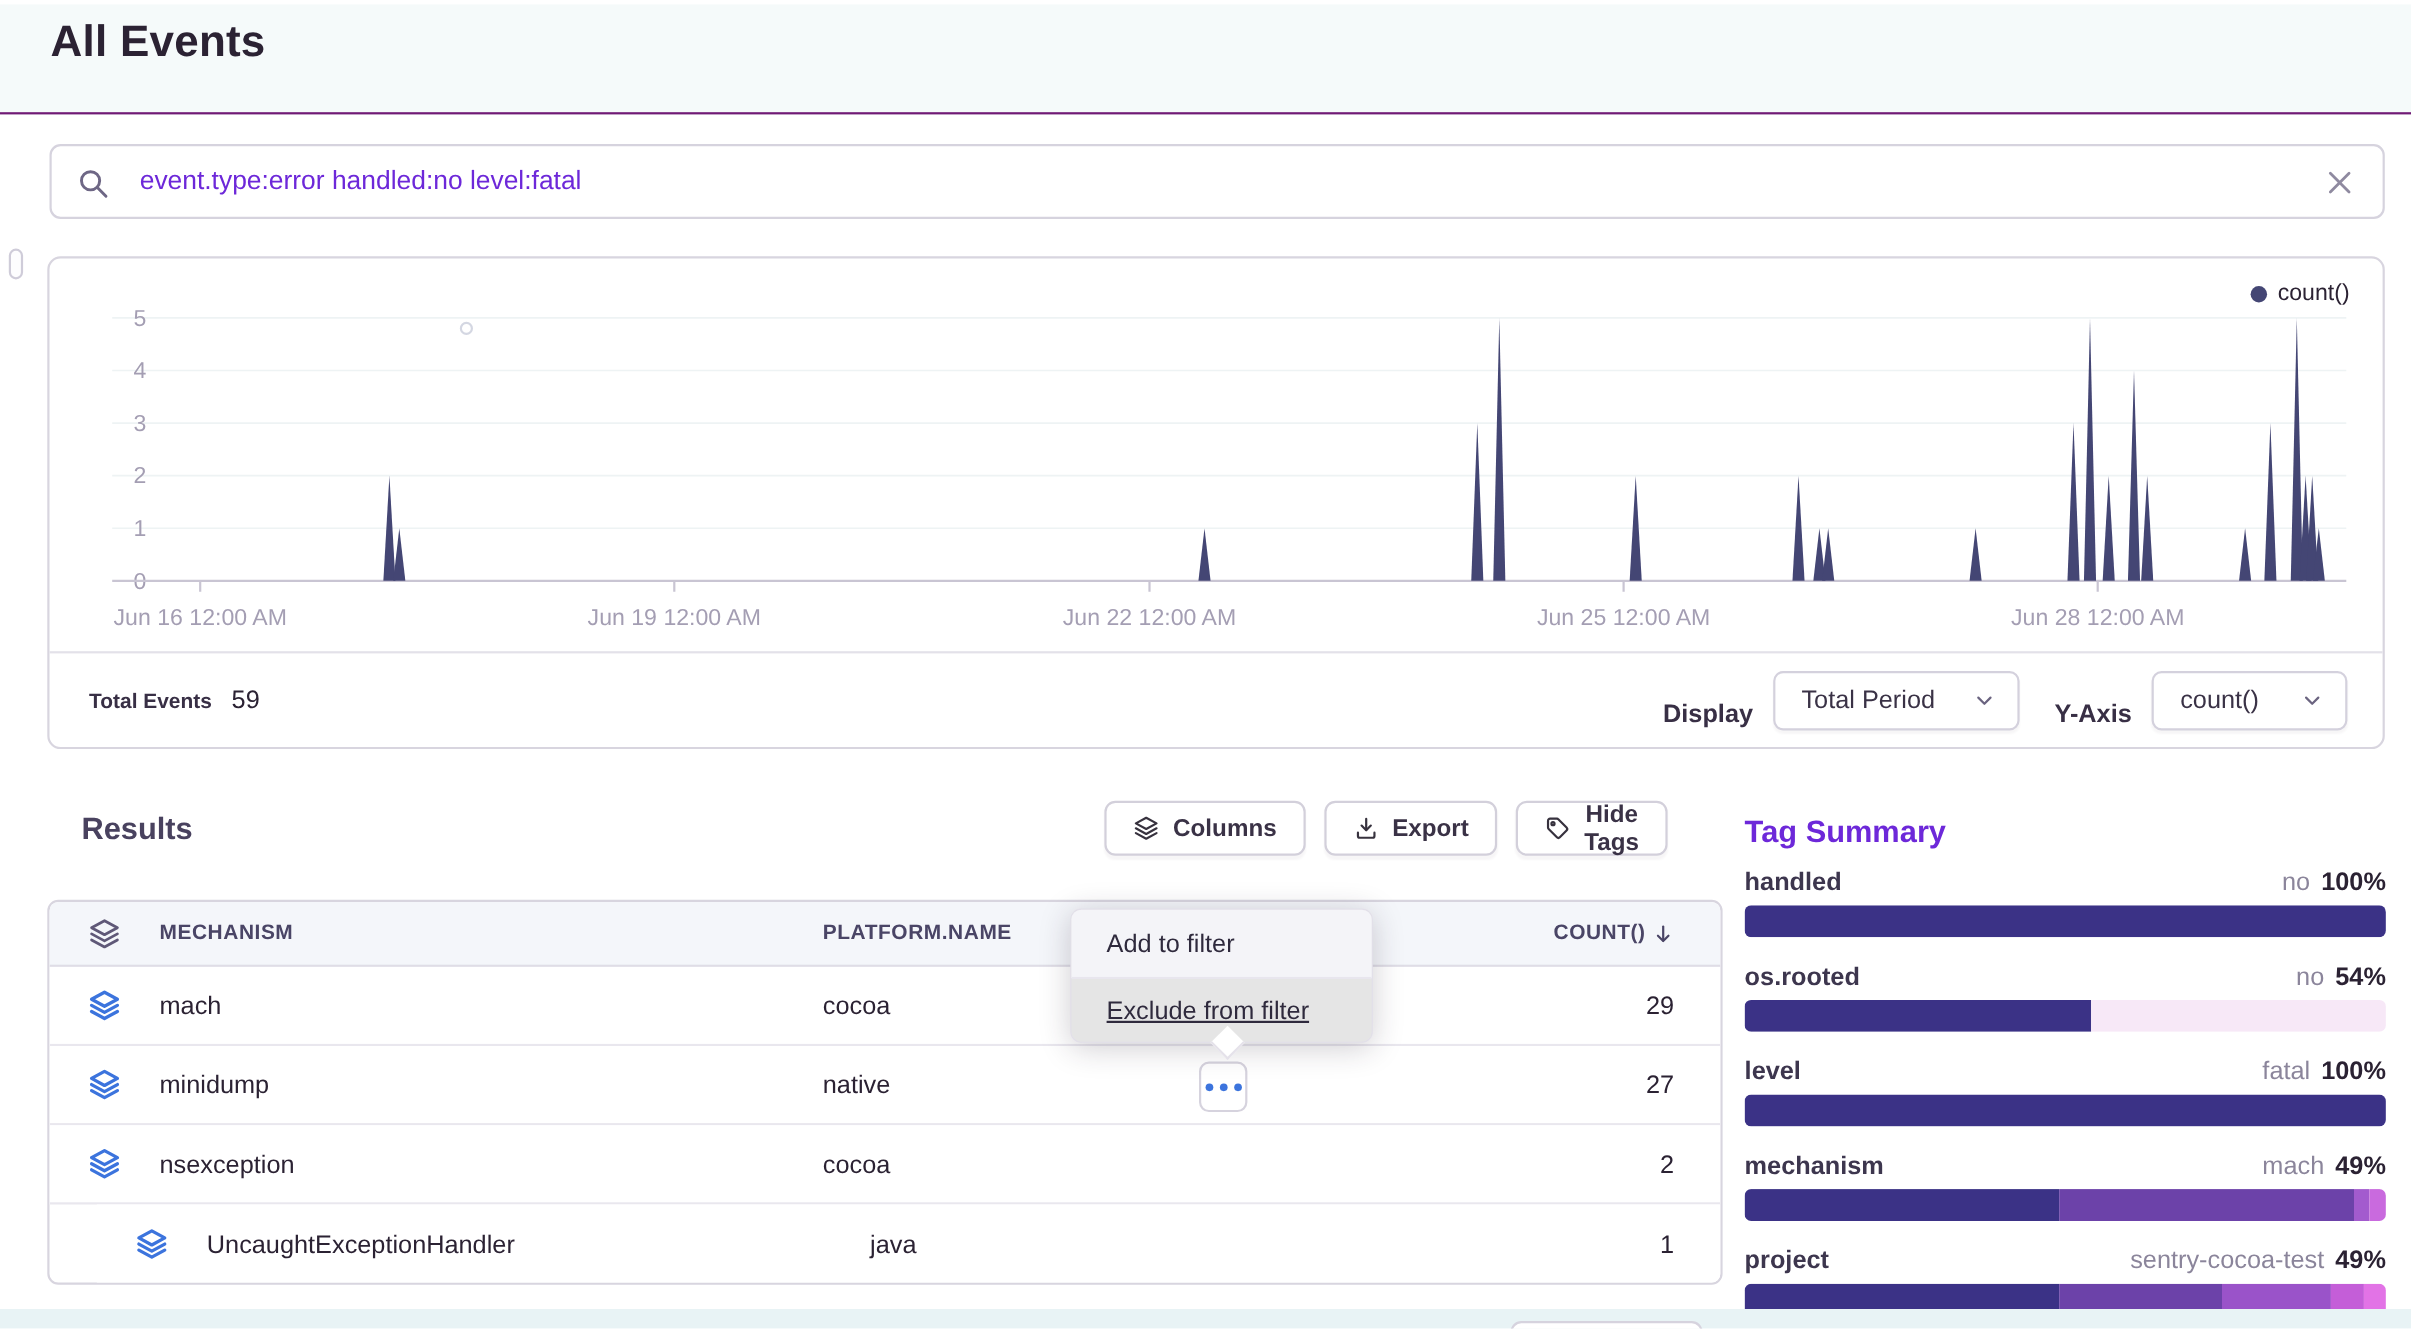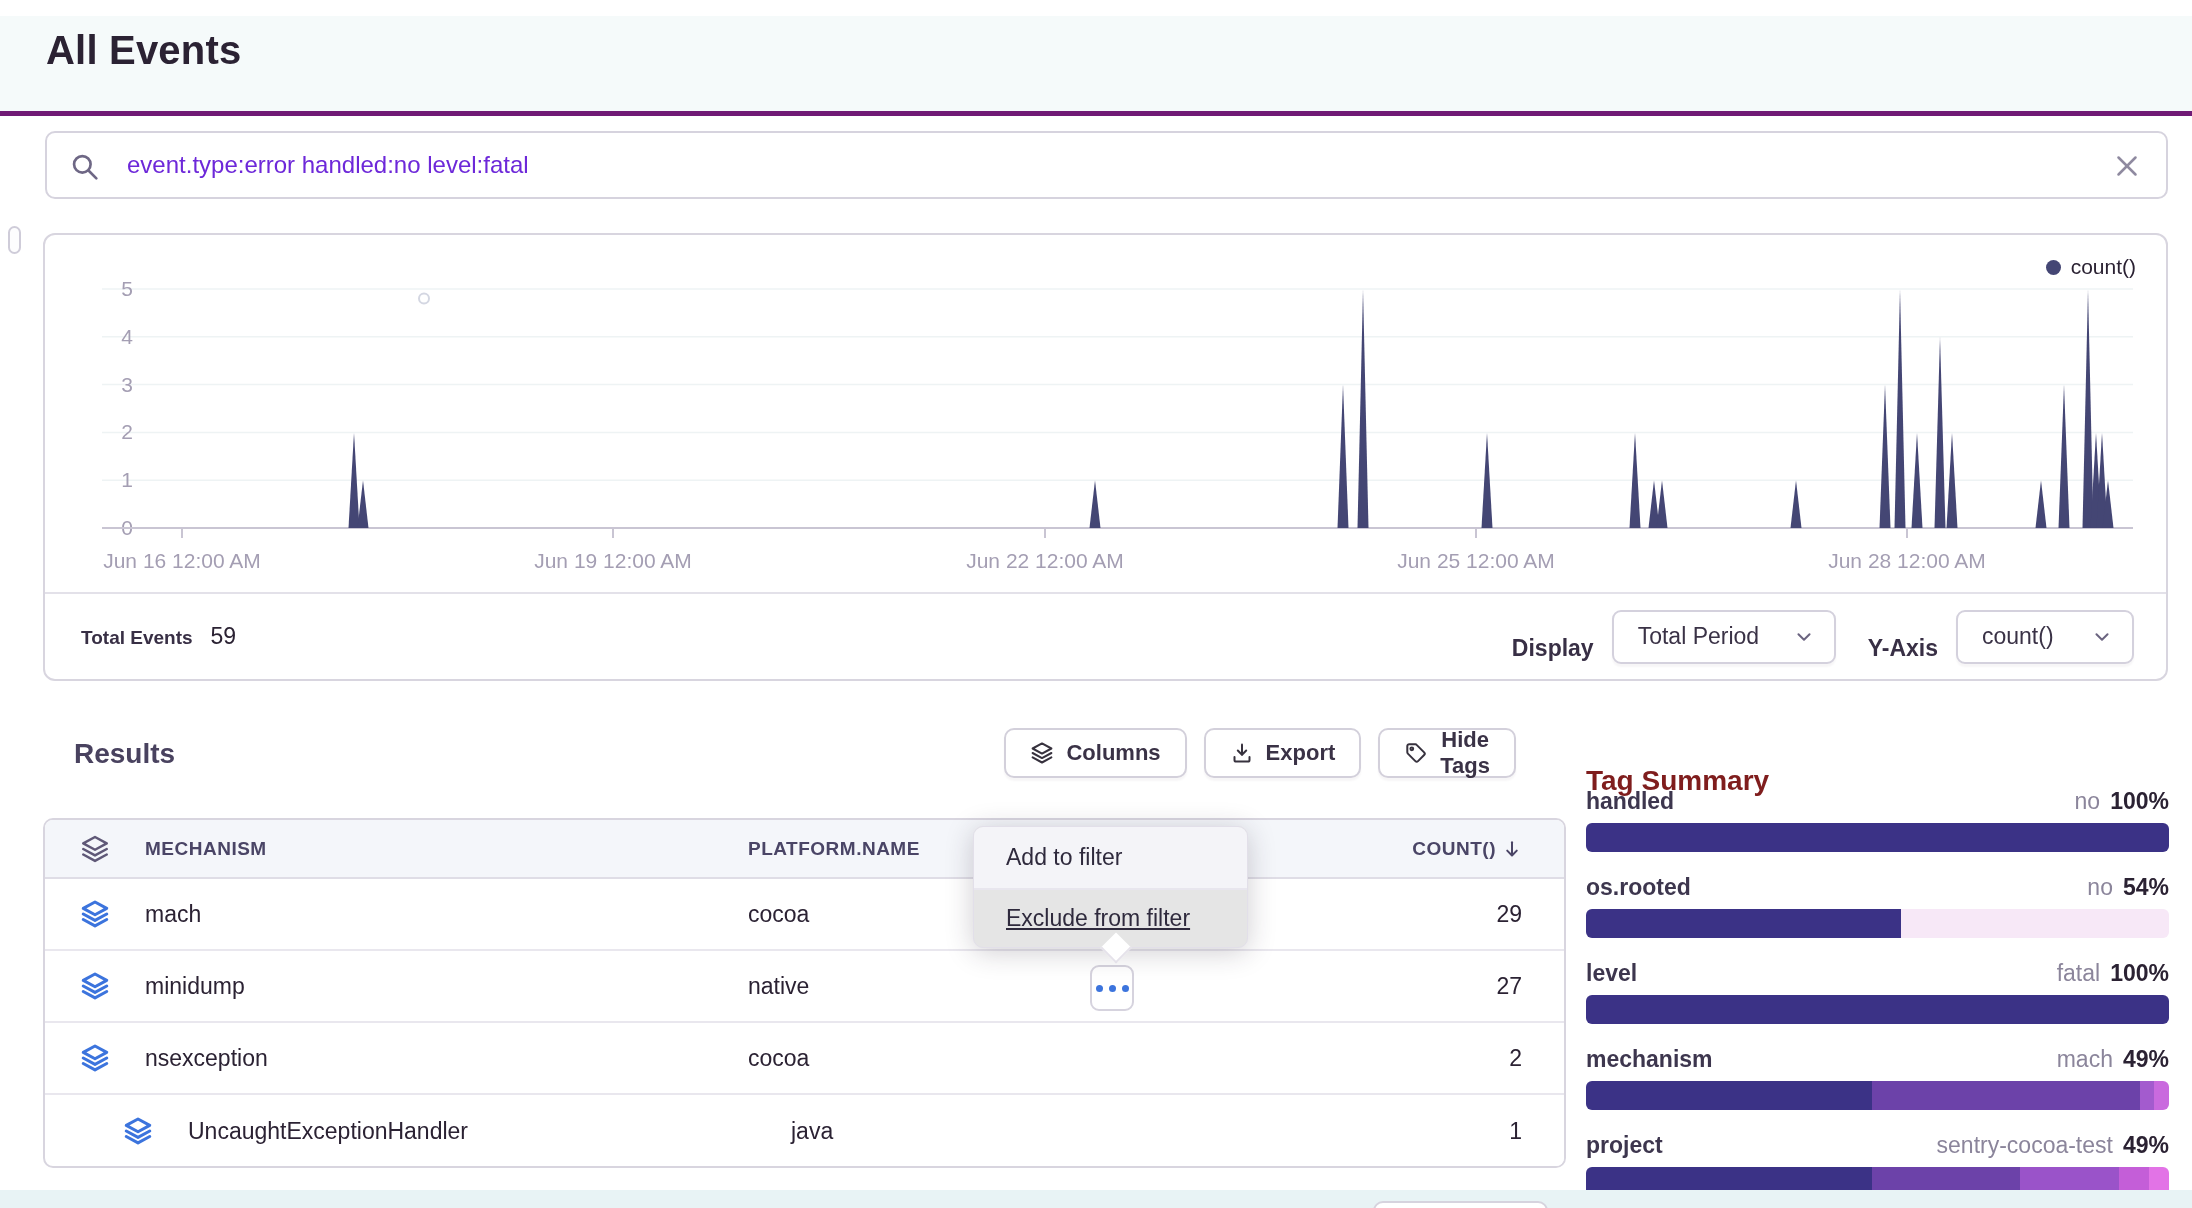--- a/index.html
+++ b/index.html
@@ -1,22 +1,22 @@
 <!DOCTYPE html>
 <html><head>
 <meta charset="utf-8">
 <style>
   * { margin:0; padding:0; box-sizing:border-box; }
   html,body { background:#fff; }
   body { font-family:"Liberation Sans", sans-serif; color:#2b2233; }
   .page { position:relative; width:2192px; height:1208px; overflow:hidden; background:#fff; }
 
   
-  .app-header { position:absolute; left:0; top:16px; width:2192px; height:100px;
-    background:#f5fafa; border-bottom:5px solid #701a75; }
+  .app-header { position:absolute; left:0; top:4px; width:2192px; height:100px;
+    background:#f5fafa; border-bottom:2px solid #701a75; }
   .app-title { position:absolute; left:46px; top:12px; font-size:40px; font-weight:600; color:#2b2233; letter-spacing:.2px; }
 
   
   .search-bar { position:absolute; left:45px; top:131px; width:2123px; height:68px;
     border:2px solid #d6d3de; border-radius:10px; background:#fff; }
   .search-icon { position:absolute; left:22px; top:18px; width:32px; height:32px; }
   .search-input { position:absolute; left:66px; top:2px; width:1900px; height:60px; border:none; outline:none;
     font-family:Liberation Sans, sans-serif; font-size:24px; color:#6d28d9; background:transparent; padding-left:14px; }
   .search-clear { position:absolute; right:22px; top:16px; width:34px; height:34px; cursor:pointer; background:none; border:none; }
 
@@ -74,21 +74,21 @@
   .context-popup { position:absolute; left:973px; top:826px; width:275px; height:122px; background:#e5e5e5;
     border:1px solid #e2dfe9; border-radius:10px; box-shadow:0 4px 28px rgba(43,34,51,.22); z-index:40; }
   .menu-item { height:62px; display:flex; align-items:center; padding-left:32px; font-size:23px; color:#2f2a3d; cursor:pointer; }
   .menu-item.first { background:#f4f4f8; border-radius:9px 9px 0 0; border-bottom:2px solid #e8e6ee; height:63px; }
   .menu-item.second { height:57px; border-radius:0 0 9px 9px;text-decoration:underline; }
   .popup-caret { position:absolute; left:131px; bottom:-12px; width:22px; height:22px; background:#fff;
     border-right:2px solid #e5e2ea; border-bottom:2px solid #e5e2ea; transform:rotate(45deg); }
 
   
   .tag-summary { position:absolute; left:1586px; top:740px; width:583px; height:468px; }
-  .tag-heading { font-size:28px; font-weight:600; color:#7f1d1d;margin-top:25px; }
+  .tag-heading { font-size:28px; font-weight:600; color:#6d28d9; }
   .tag-row { position:absolute; left:0; width:583px; }
   .tag-row-top { display:flex; justify-content:space-between; align-items:baseline; height:28px; }
   .tag-name { font-size:23px; font-weight:700; color:#3d364e; }
   .tag-val-wrap { font-size:23px; }
   .tag-val { color:#8b859b; }
   .tag-pct { font-weight:700; color:#2b2233; margin-left:10px; }
   .tag-bar { margin-top:7px; height:29px; border-radius:6px; overflow:hidden; display:flex; cursor:pointer; }
   .tag-seg { height:100%; }
 
   

